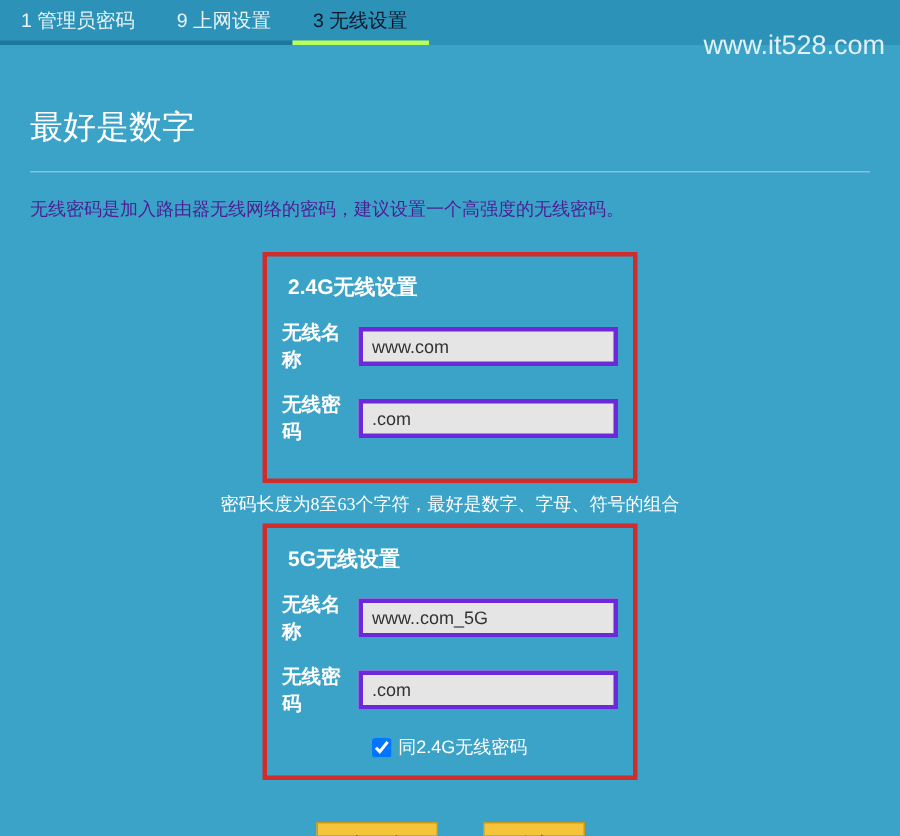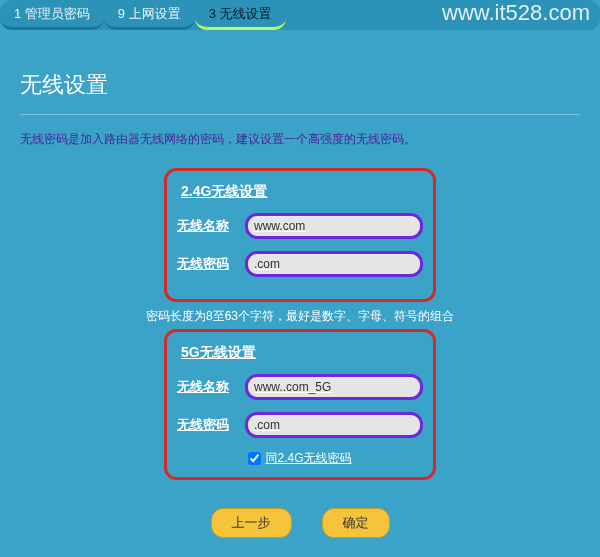--- a/index.html
+++ b/index.html
@@ -1,15 +1,15 @@
 <!DOCTYPE html>
 <html><head>
 <meta charset="utf-8">
 <style>
-  * { box-sizing: border-box; margin: 0; padding: 0; border-radius: 12px; }
+  * { box-sizing: border-box; margin: 0; padding: 0; }
   body {
     width: 600px;
     height: 557px;
     background: #3ca3c8;
     font-family: "Microsoft YaHei", Arial, sans-serif;
     color: #fff;
     position: relative;
     overflow: hidden;
   }
   .steps {
@@ -25,23 +25,23 @@
     display: flex;
     align-items: center;
     border-bottom: 3px solid #1d7799;
   }
   .step.active {
     color: #0f172a;
     border-bottom: 3px solid #b8ff5c;
   }
   .watermark {
     position: absolute;
-    top: 0;
+    top: 20px;
     right: 10px;
-    font-size: 22px;
+    font-size: 18px;
     color: rgba(255,255,255,0.85);
     font-family: Arial, sans-serif;
   }
   .content {
     padding: 40px 20px 0 20px;
   }
   .title {
     font-size: 22px;
     font-weight: normal;
     margin-bottom: 14px;
@@ -51,25 +51,24 @@
     border-top: 1px solid rgba(255,255,255,0.35);
     margin-bottom: 16px;
   }
   .desc {
     font-size: 12px;
     color: #4c1d95;
     margin-bottom: 20px;
   }
   .panel {
     border: 3px solid #d12c2c;
-    width: 272px;
+    width: 250px;
     margin: 4px auto;
     padding: 12px 10px 10px 10px;
     position: relative;
-    text-decoration: underline;
   }
   .panel-title {
     font-size: 14px;
     font-weight: bold;
     margin-bottom: 12px;
     margin-left: 4px;
   }
   .field-row {
     display: flex;
     align-items: center;
@@ -89,20 +88,21 @@
     font-size: 12px;
     border: 3px solid #6d28d9;
     color: #333;
     background: #e5e5e5;
   }
   .hint-outside {
     font-size: 12px;
     text-align: center;
     margin-top: 6px;
     color: #fff;
+    font-family: Liberation Serif, serif;
   }
   .checkbox-row {
     display: flex;
     align-items: center;
     justify-content: center;
     margin-top: 4px;
     font-size: 12px;
   }
   .checkbox-row input { margin-right: 4px; }
   .buttons {
@@ -126,21 +126,21 @@
 
 <div class="steps">
   <div class="step">1 管理员密码</div>
   <div class="step">9 上网设置</div>
   <div class="step active">3 无线设置</div>
 </div>
 
 <div class="watermark">www.it528.com</div>
 
 <div class="content">
-  <h1 class="title">无线设置</h1>
+  <h1 class="title">最好是数字</h1>
   <hr class="divider">
   <p class="desc">无线密码是加入路由器无线网络的密码，建议设置一个高强度的无线密码。</p>
 
   <div class="panel">
     <div class="panel-title">2.4G无线设置</div>
     <div class="field-row">
       <div class="field-label">无线名称</div>
       <input class="field-input" type="text" value="www.com" style="">
     </div>
     <div class="field-row">

